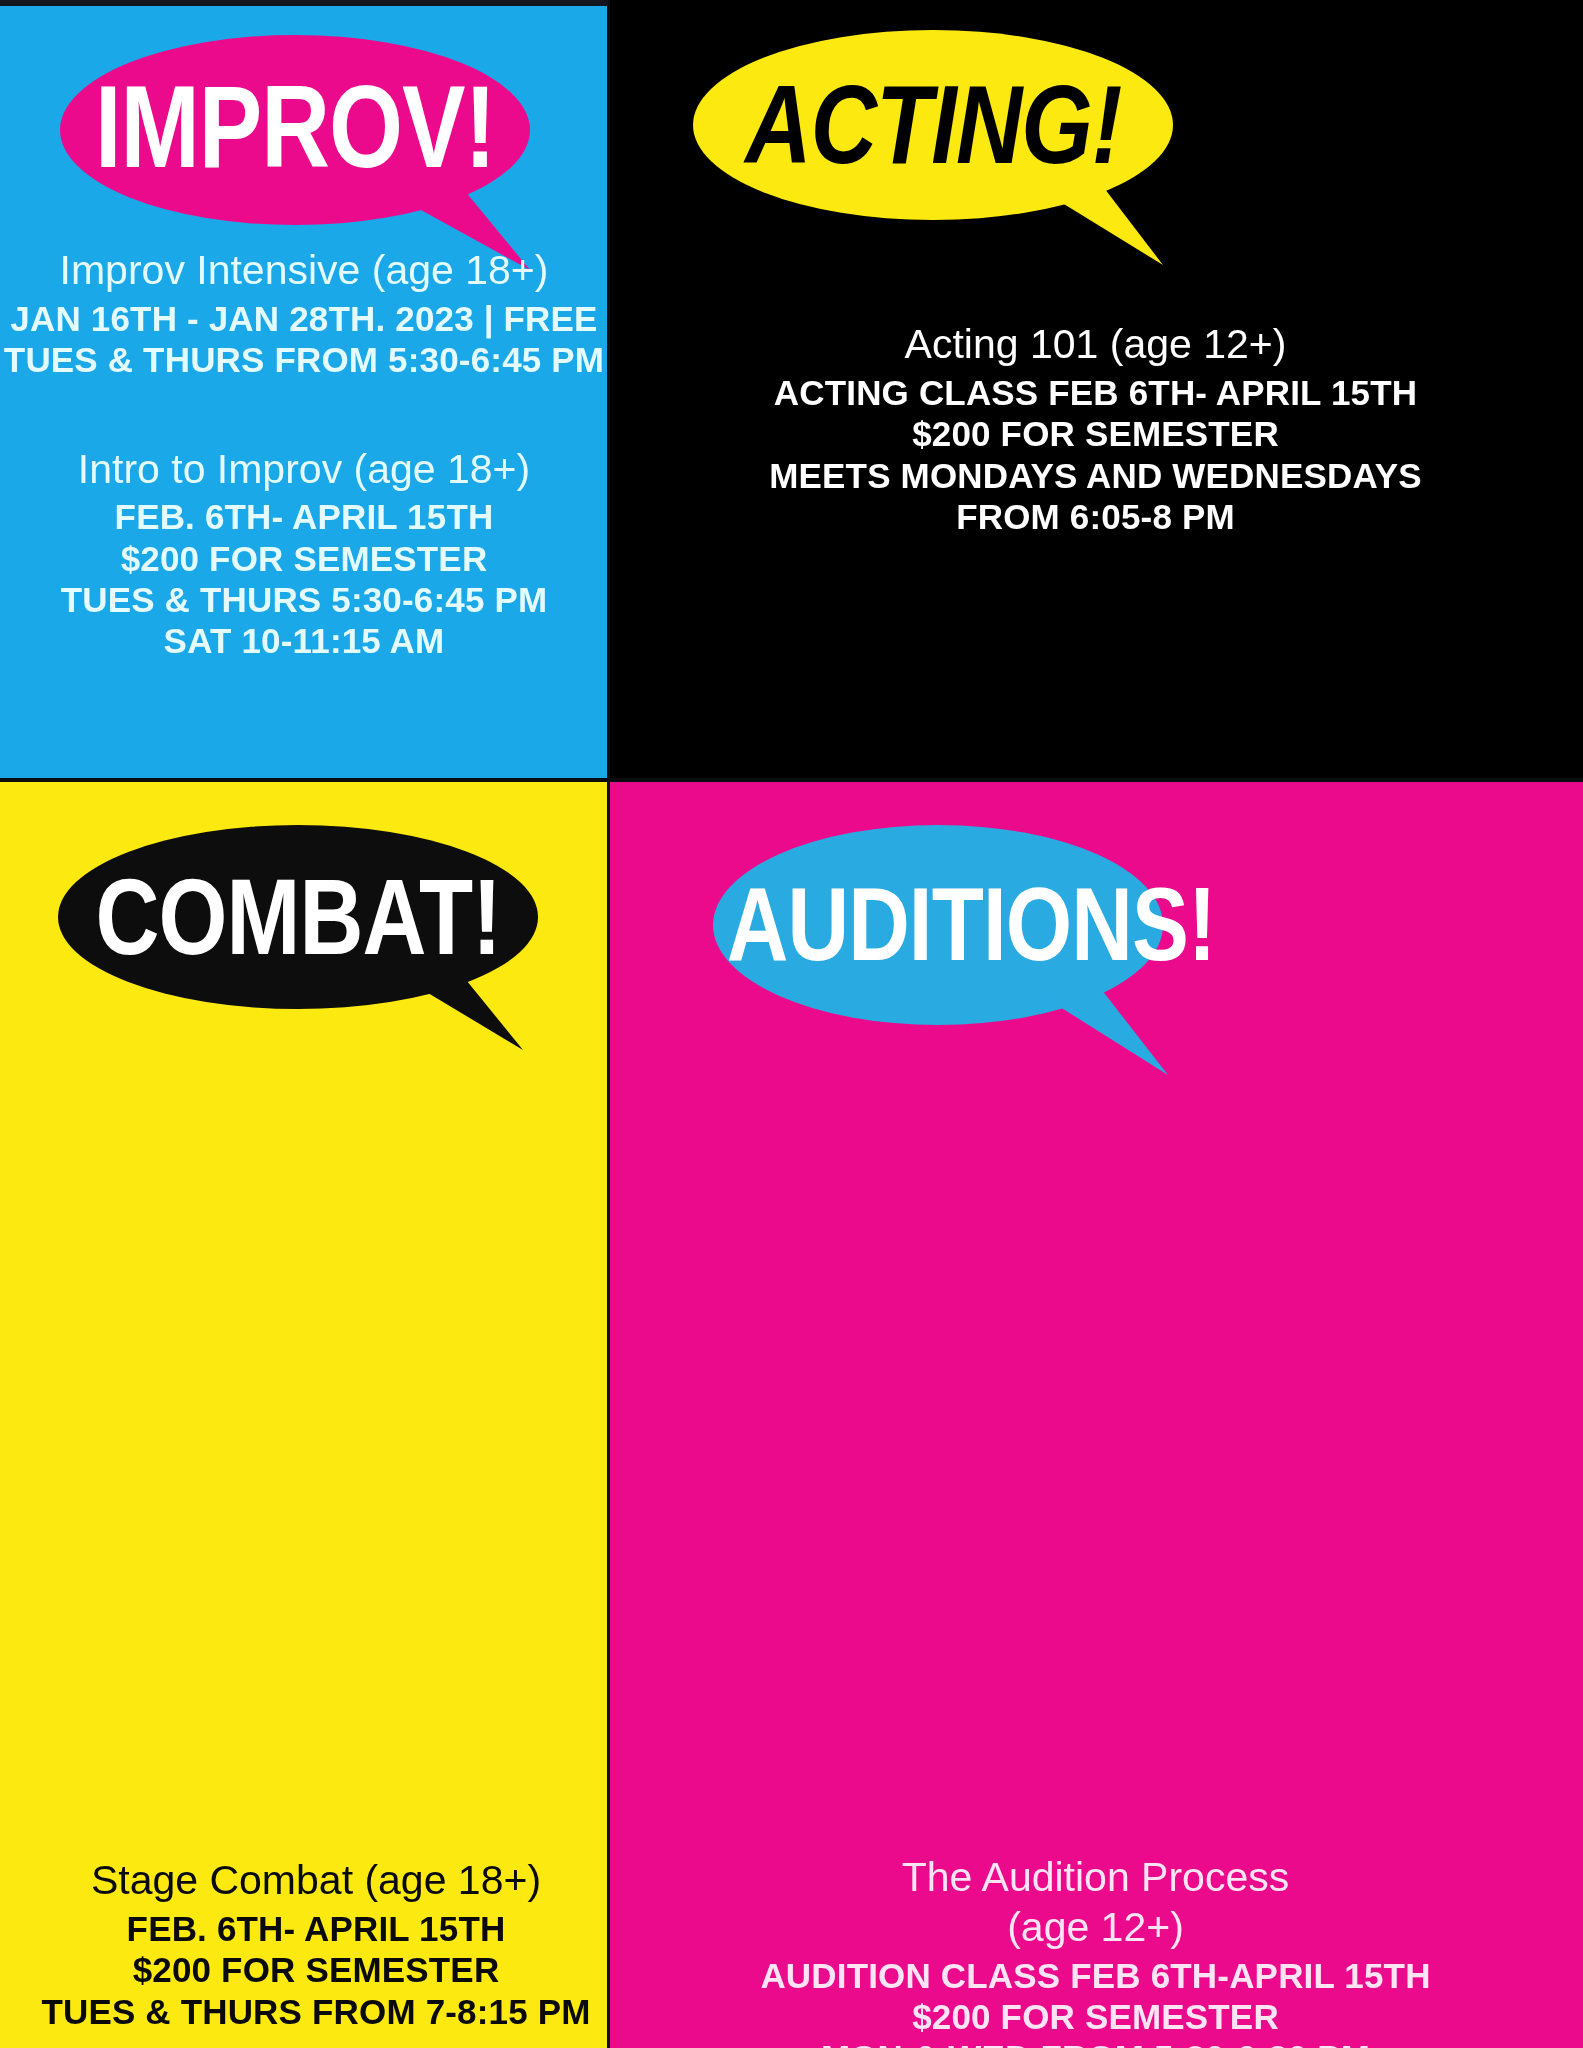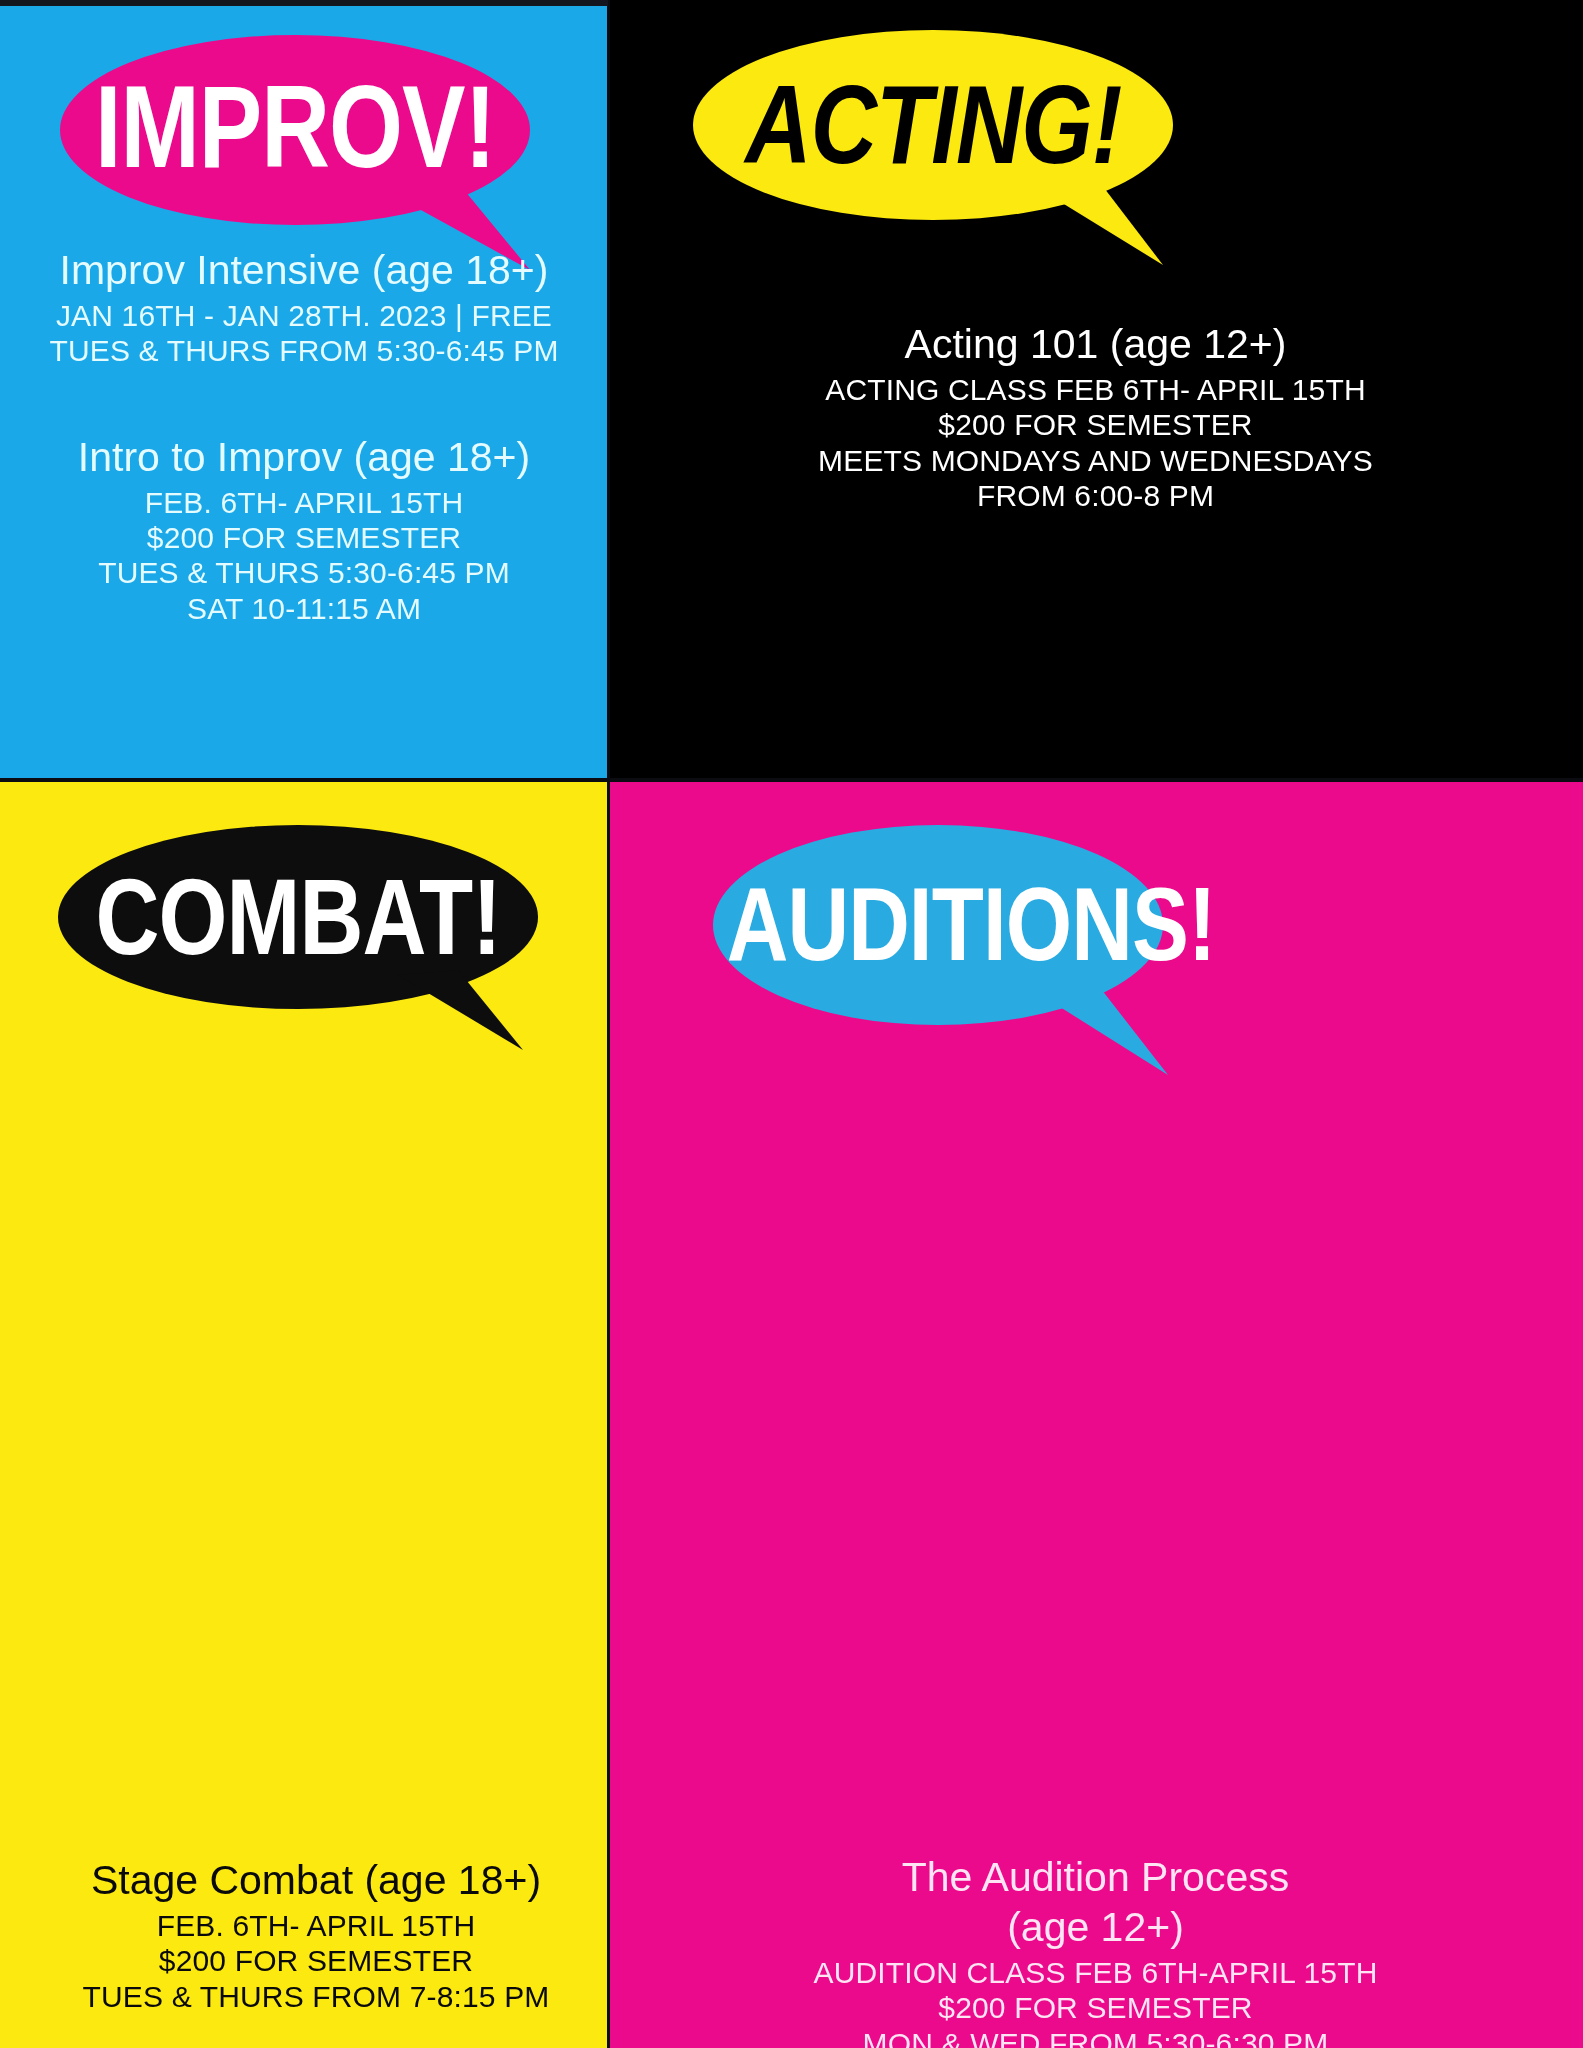--- a/index.html
+++ b/index.html
@@ -39,21 +39,21 @@
 
   
   .bw-audition{left:75px;top:50px;width:450px;height:190px;}
   .bw-audition .bubble{width:450px;height:190px;background:#29abe2;}
   .bw-audition .bubble-label{font-size:104px;color:#ffffff;position:absolute;left:-30px;}
 
   
   .block{position:absolute;left:0;right:0;text-align:center;}
   .grp{margin-bottom:0;}
   .head{font-size:41px;font-weight:400;line-height:1.12;margin-bottom:4px;}
-  .line{font-size:30px;font-weight:400;line-height:1.18;letter-spacing:.005em;}
+  .line{font-size:35px;font-weight:700;line-height:1.18;letter-spacing:.005em;}
   .spacer{height:66px;}
 
   .t-blue{color:#e4fbff;}
   .t-white{color:#ffffff;}
   .t-black{color:#0a0a0a;}
   .t-pink{color:#ffe4f3;}
 
   .b-improv{top:248px;}
   .b-acting{top:322px;}
   .b-combat{top:1078px;margin-left:24px;}
@@ -106,21 +106,21 @@
         <span class="bubble-label">ACTING!</span>
       </div>
     </div>
 
     <div class="block b-acting t-white">
       <div class="grp">
         <div class="head">Acting 101 (age 12+)</div>
         <div class="line">ACTING CLASS FEB 6TH- APRIL 15TH</div>
         <div class="line">$200 FOR SEMESTER</div>
         <div class="line">MEETS MONDAYS AND WEDNESDAYS</div>
-        <div class="line">FROM 6:00-8 PM</div>
+        <div class="line">FROM 6:05-8 PM</div>
       </div>
     </div>
   </div>
 
   <div class="panel p-combat">
     <div class="bubble-wrap bw-combat" style="left:58px;top:45px;">
       <svg width="550" height="245" viewBox="0 0 550 245" style="position:absolute;left:0;top:0;">
         <ellipse cx="240" cy="92" rx="240" ry="92" fill="#0d0d0d"></ellipse>
         <polygon points="340,150 400,145 465,225" fill="#0d0d0d"></polygon>
       </svg>

